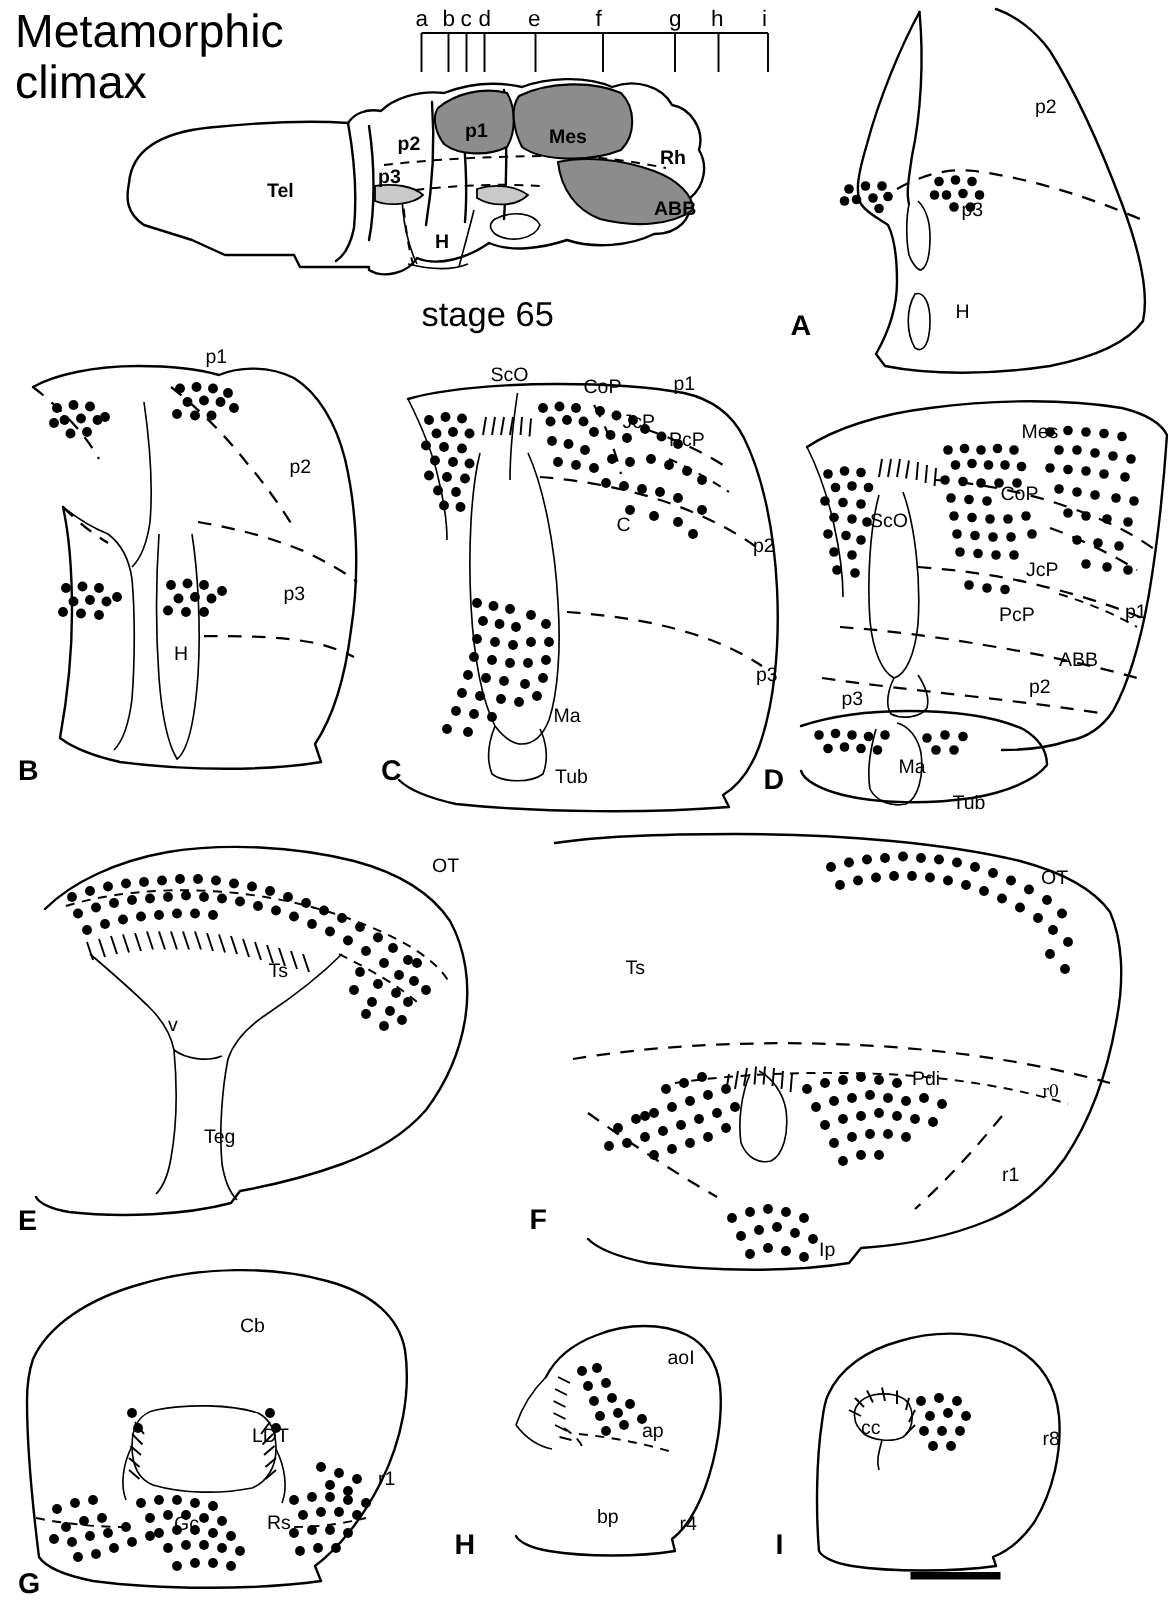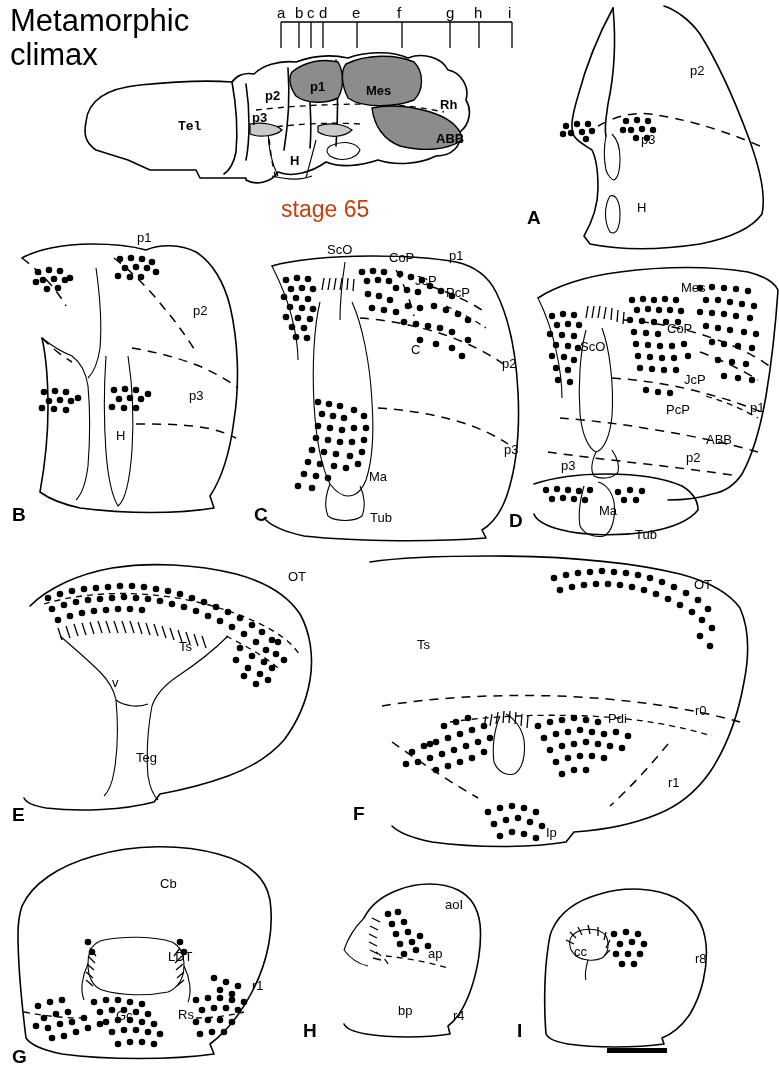--- a/index.html
+++ b/index.html
@@ -39,21 +39,21 @@
     font-family: "Liberation Sans", sans-serif;
     font-size: 31px;
     color: #000;
     line-height: 1.1;
     white-space: pre-line;
   }
   .stage {
     position: absolute;
     font-family: "Liberation Sans", sans-serif;
     font-size: 23px;
-    color: #c2410c;
+    color: #000000;
     line-height: 1;
   }
   .level-letter {
     position: absolute;
     font-family: "Liberation Sans", sans-serif;
     font-size: 15px;
     color: #000;
     line-height: 1;
   }
   .bold-inner {
@@ -884,21 +884,21 @@
   <div class="level-letter" style="left:277px; top:5px;">a</div>
   <div class="level-letter" style="left:295px; top:5px;">b</div>
   <div class="level-letter" style="left:307px; top:5px;">c</div>
   <div class="level-letter" style="left:319px; top:5px;">d</div>
   <div class="level-letter" style="left:352px; top:5px;">e</div>
   <div class="level-letter" style="left:397px; top:5px;">f</div>
   <div class="level-letter" style="left:446px; top:5px;">g</div>
   <div class="level-letter" style="left:474px; top:5px;">h</div>
   <div class="level-letter" style="left:508px; top:5px;">i</div>
 
-  <div class="lbl bold-inner" style="left:178px; top:120px;font-family:Liberation Mono, monospace;">Tel</div>
+  <div class="lbl bold-inner" style="left:178px; top:120px;">Tel</div>
   <div class="lbl bold-inner" style="left:252px; top:111px;">p3</div>
   <div class="lbl bold-inner" style="left:265px; top:89px;">p2</div>
   <div class="lbl bold-inner" style="left:310px; top:80px; color:#000;">p1</div>
   <div class="lbl bold-inner" style="left:366px; top:84px;">Mes</div>
   <div class="lbl bold-inner" style="left:440px; top:98px;">Rh</div>
   <div class="lbl bold-inner" style="left:436px; top:132px;">ABB</div>
   <div class="lbl bold-inner" style="left:290px; top:154px;">H</div>
 
   <div class="panel-letter" style="left:527px; top:208px;">A</div>
   <div class="lbl" style="left:690px; top:64px;">p2</div>
@@ -939,21 +939,21 @@
   <div class="panel-letter" style="left:12px; top:805px;">E</div>
   <div class="lbl" style="left:288px; top:570px;">OT</div>
   <div class="lbl" style="left:179px; top:640px;">Ts</div>
   <div class="lbl" style="left:112px; top:676px;">v</div>
   <div class="lbl" style="left:136px; top:751px;text-align:right;">Teg</div>
 
   <div class="panel-letter" style="left:353px; top:804px;">F</div>
   <div class="lbl" style="left:694px; top:578px;">OT</div>
   <div class="lbl" style="left:417px; top:638px;">Ts</div>
   <div class="lbl" style="left:608px; top:712px;">Pdi</div>
-  <div class="lbl" style="left:695px; top:704px;">r0</div>
+  <div class="lbl" style="left:695px; top:720px;font-family:Liberation Serif, serif;">r0</div>
   <div class="lbl" style="left:668px; top:776px;">r1</div>
   <div class="lbl" style="left:546px; top:826px;">Ip</div>
 
   <div class="panel-letter" style="left:12px; top:1047px;">G</div>
   <div class="lbl" style="left:160px; top:877px;">Cb</div>
   <div class="lbl" style="left:168px; top:950px;">LDT</div>
   <div class="lbl" style="left:252px; top:979px;">r1</div>
   <div class="lbl" style="left:116px; top:1009px;">Gc</div>
   <div class="lbl" style="left:178px; top:1008px;">Rs</div>
 

